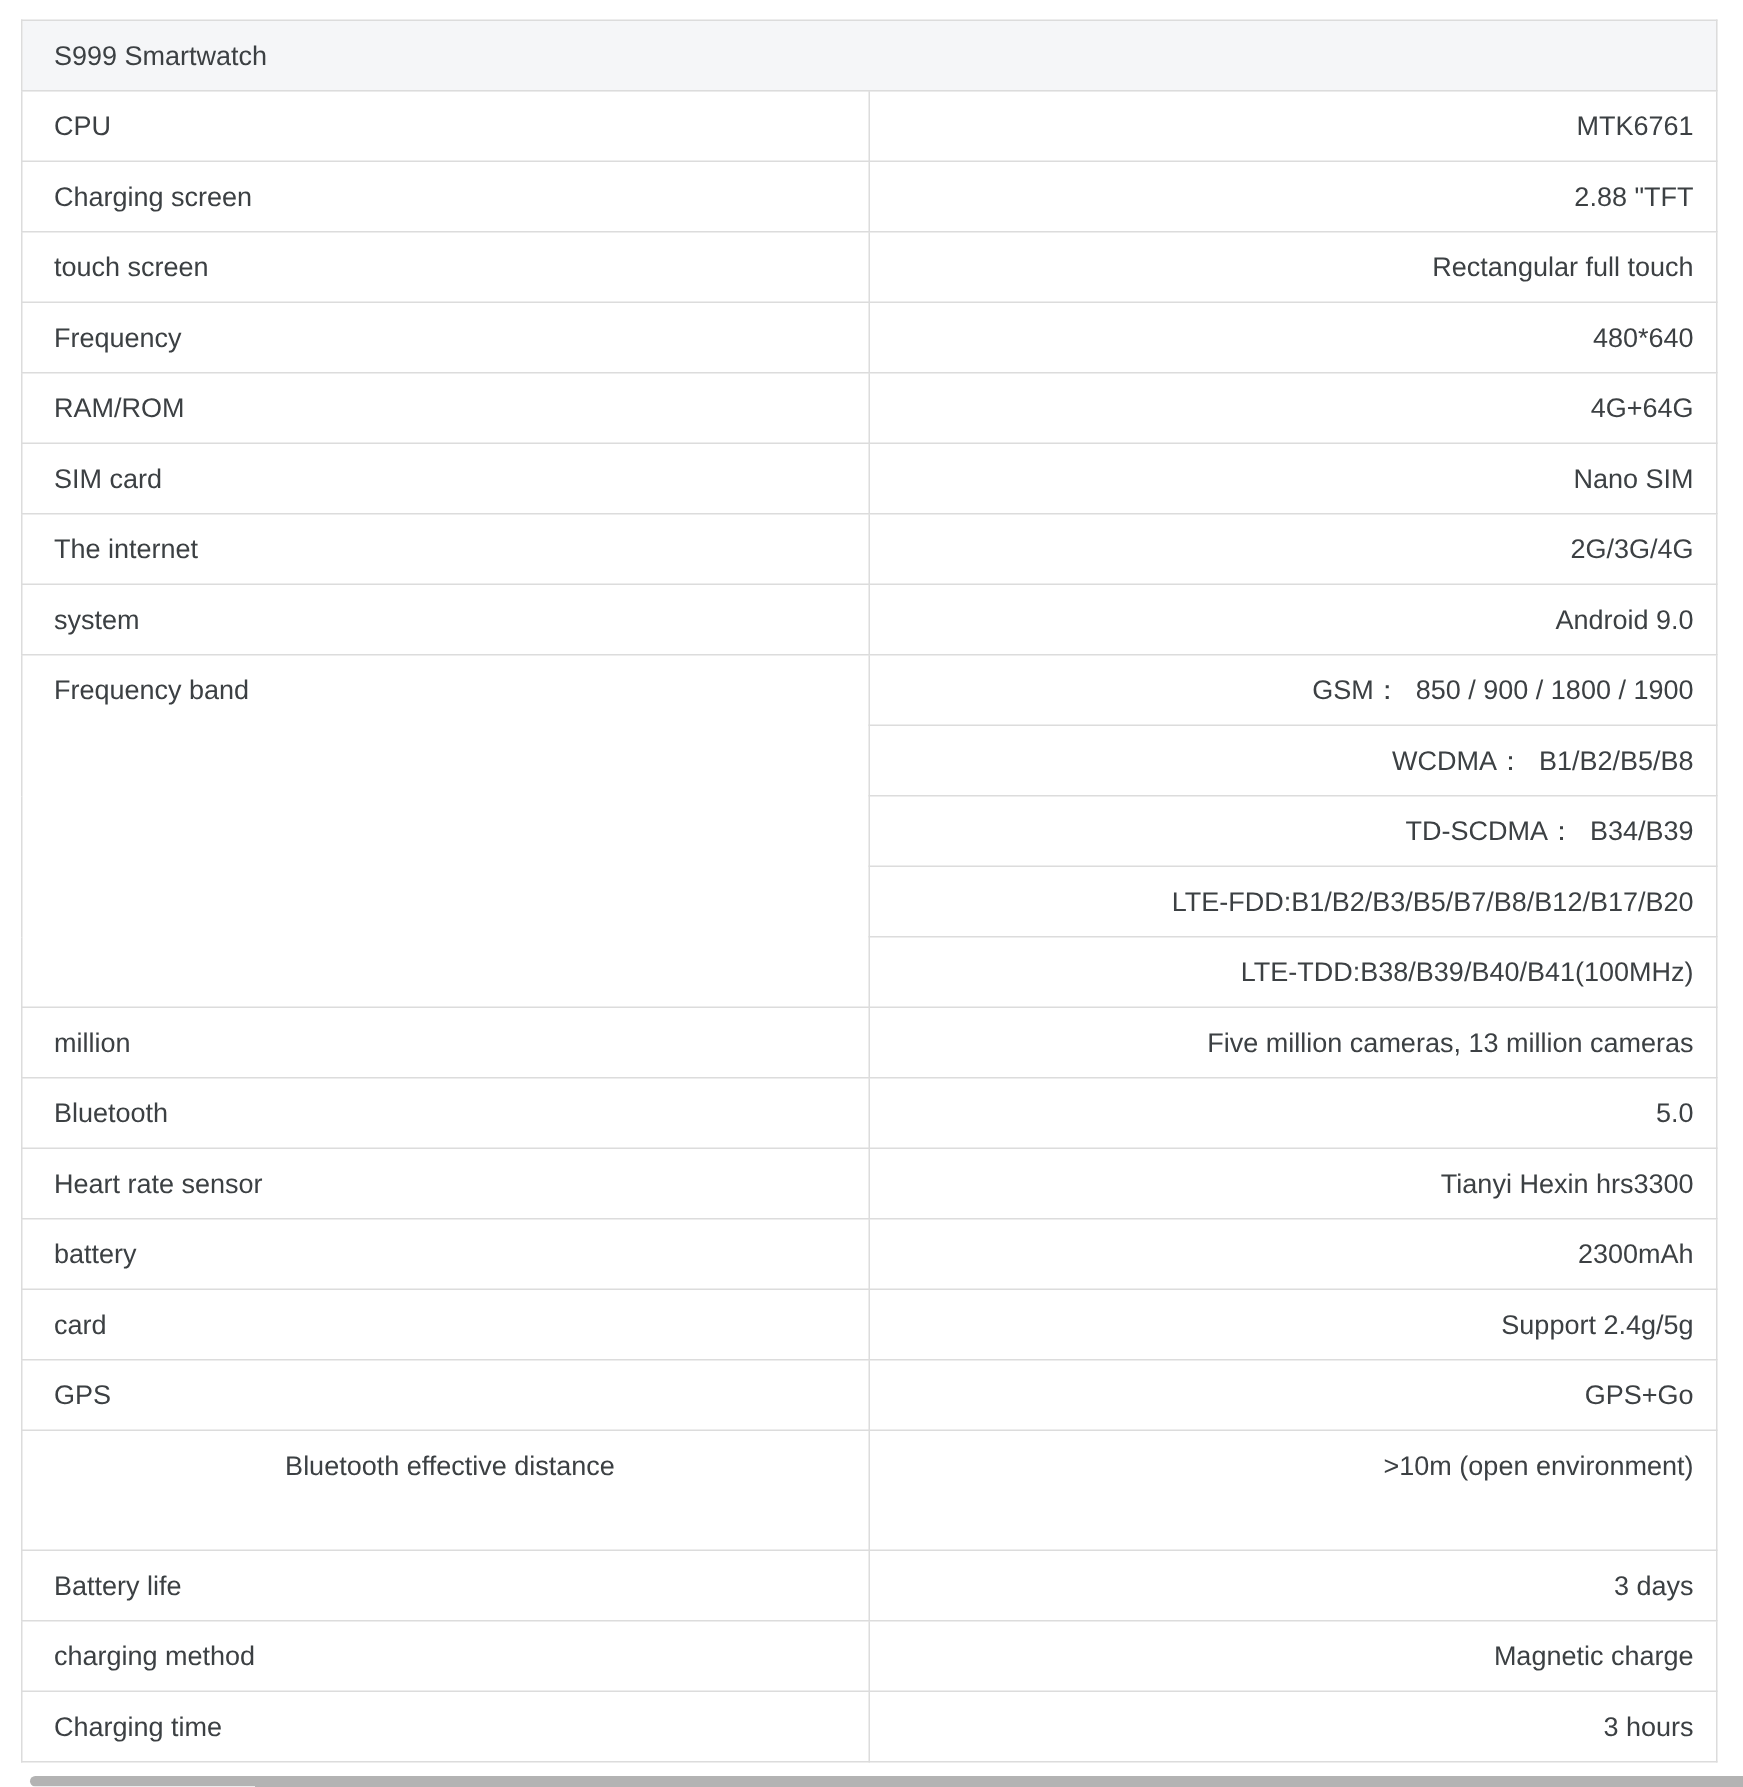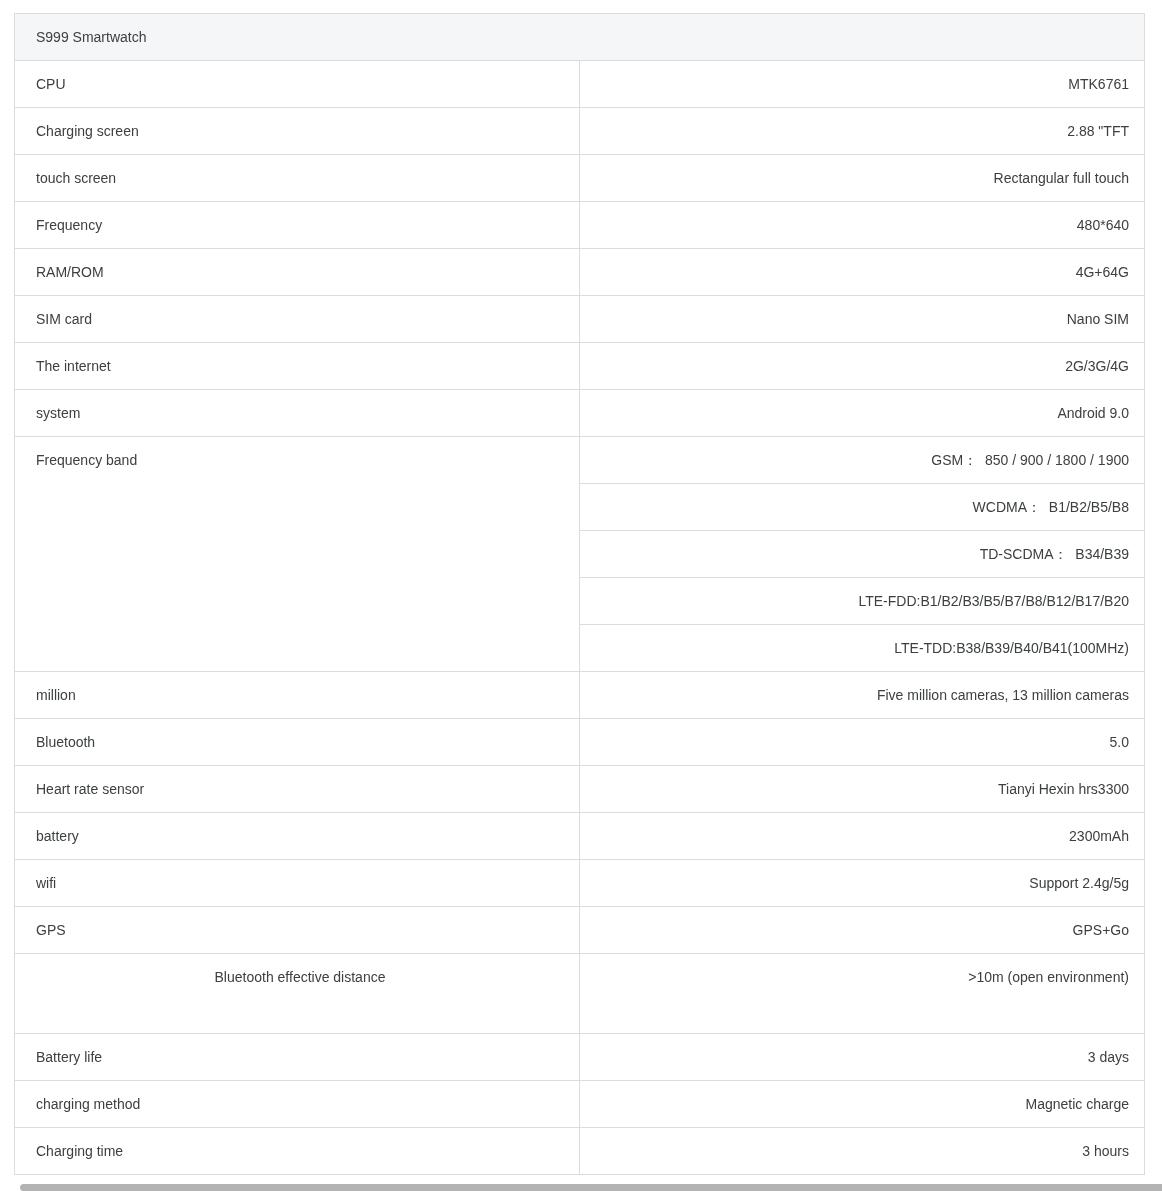--- a/index.html
+++ b/index.html
@@ -21,21 +21,21 @@
   .spec-table {
     position: absolute;
     left: 14px;
     top: 13px;
     width: 1131px;
     border-collapse: collapse;
     table-layout: fixed;
   }
   .spec-table td {
     border: 1px solid var(--border);
-    font-size: 14px;
+    font-size: 18px;
     line-height: 28px;
     color: var(--text);
     vertical-align: top;
     padding: 9px 15px;
   }
   .spec-table td.label {
     width: 259px;
     padding-left: 21px;
     margin-left: 15px;
   }
@@ -130,21 +130,21 @@
     </tr>
     <tr>
       <td class="label">Heart rate sensor</td>
       <td class="value">Tianyi Hexin hrs3300</td>
     </tr>
     <tr>
       <td class="label">battery</td>
       <td class="value">2300mAh</td>
     </tr>
     <tr>
-      <td class="label">wifi</td>
+      <td class="label">card</td>
       <td class="value">Support 2.4g/5g</td>
     </tr>
     <tr>
       <td class="label">GPS</td>
       <td class="value">GPS+Go</td>
     </tr>
     <tr>
       <td class="label tall-row">Bluetooth effective distance</td>
       <td class="value">&gt;10m (open environment)</td>
     </tr>

